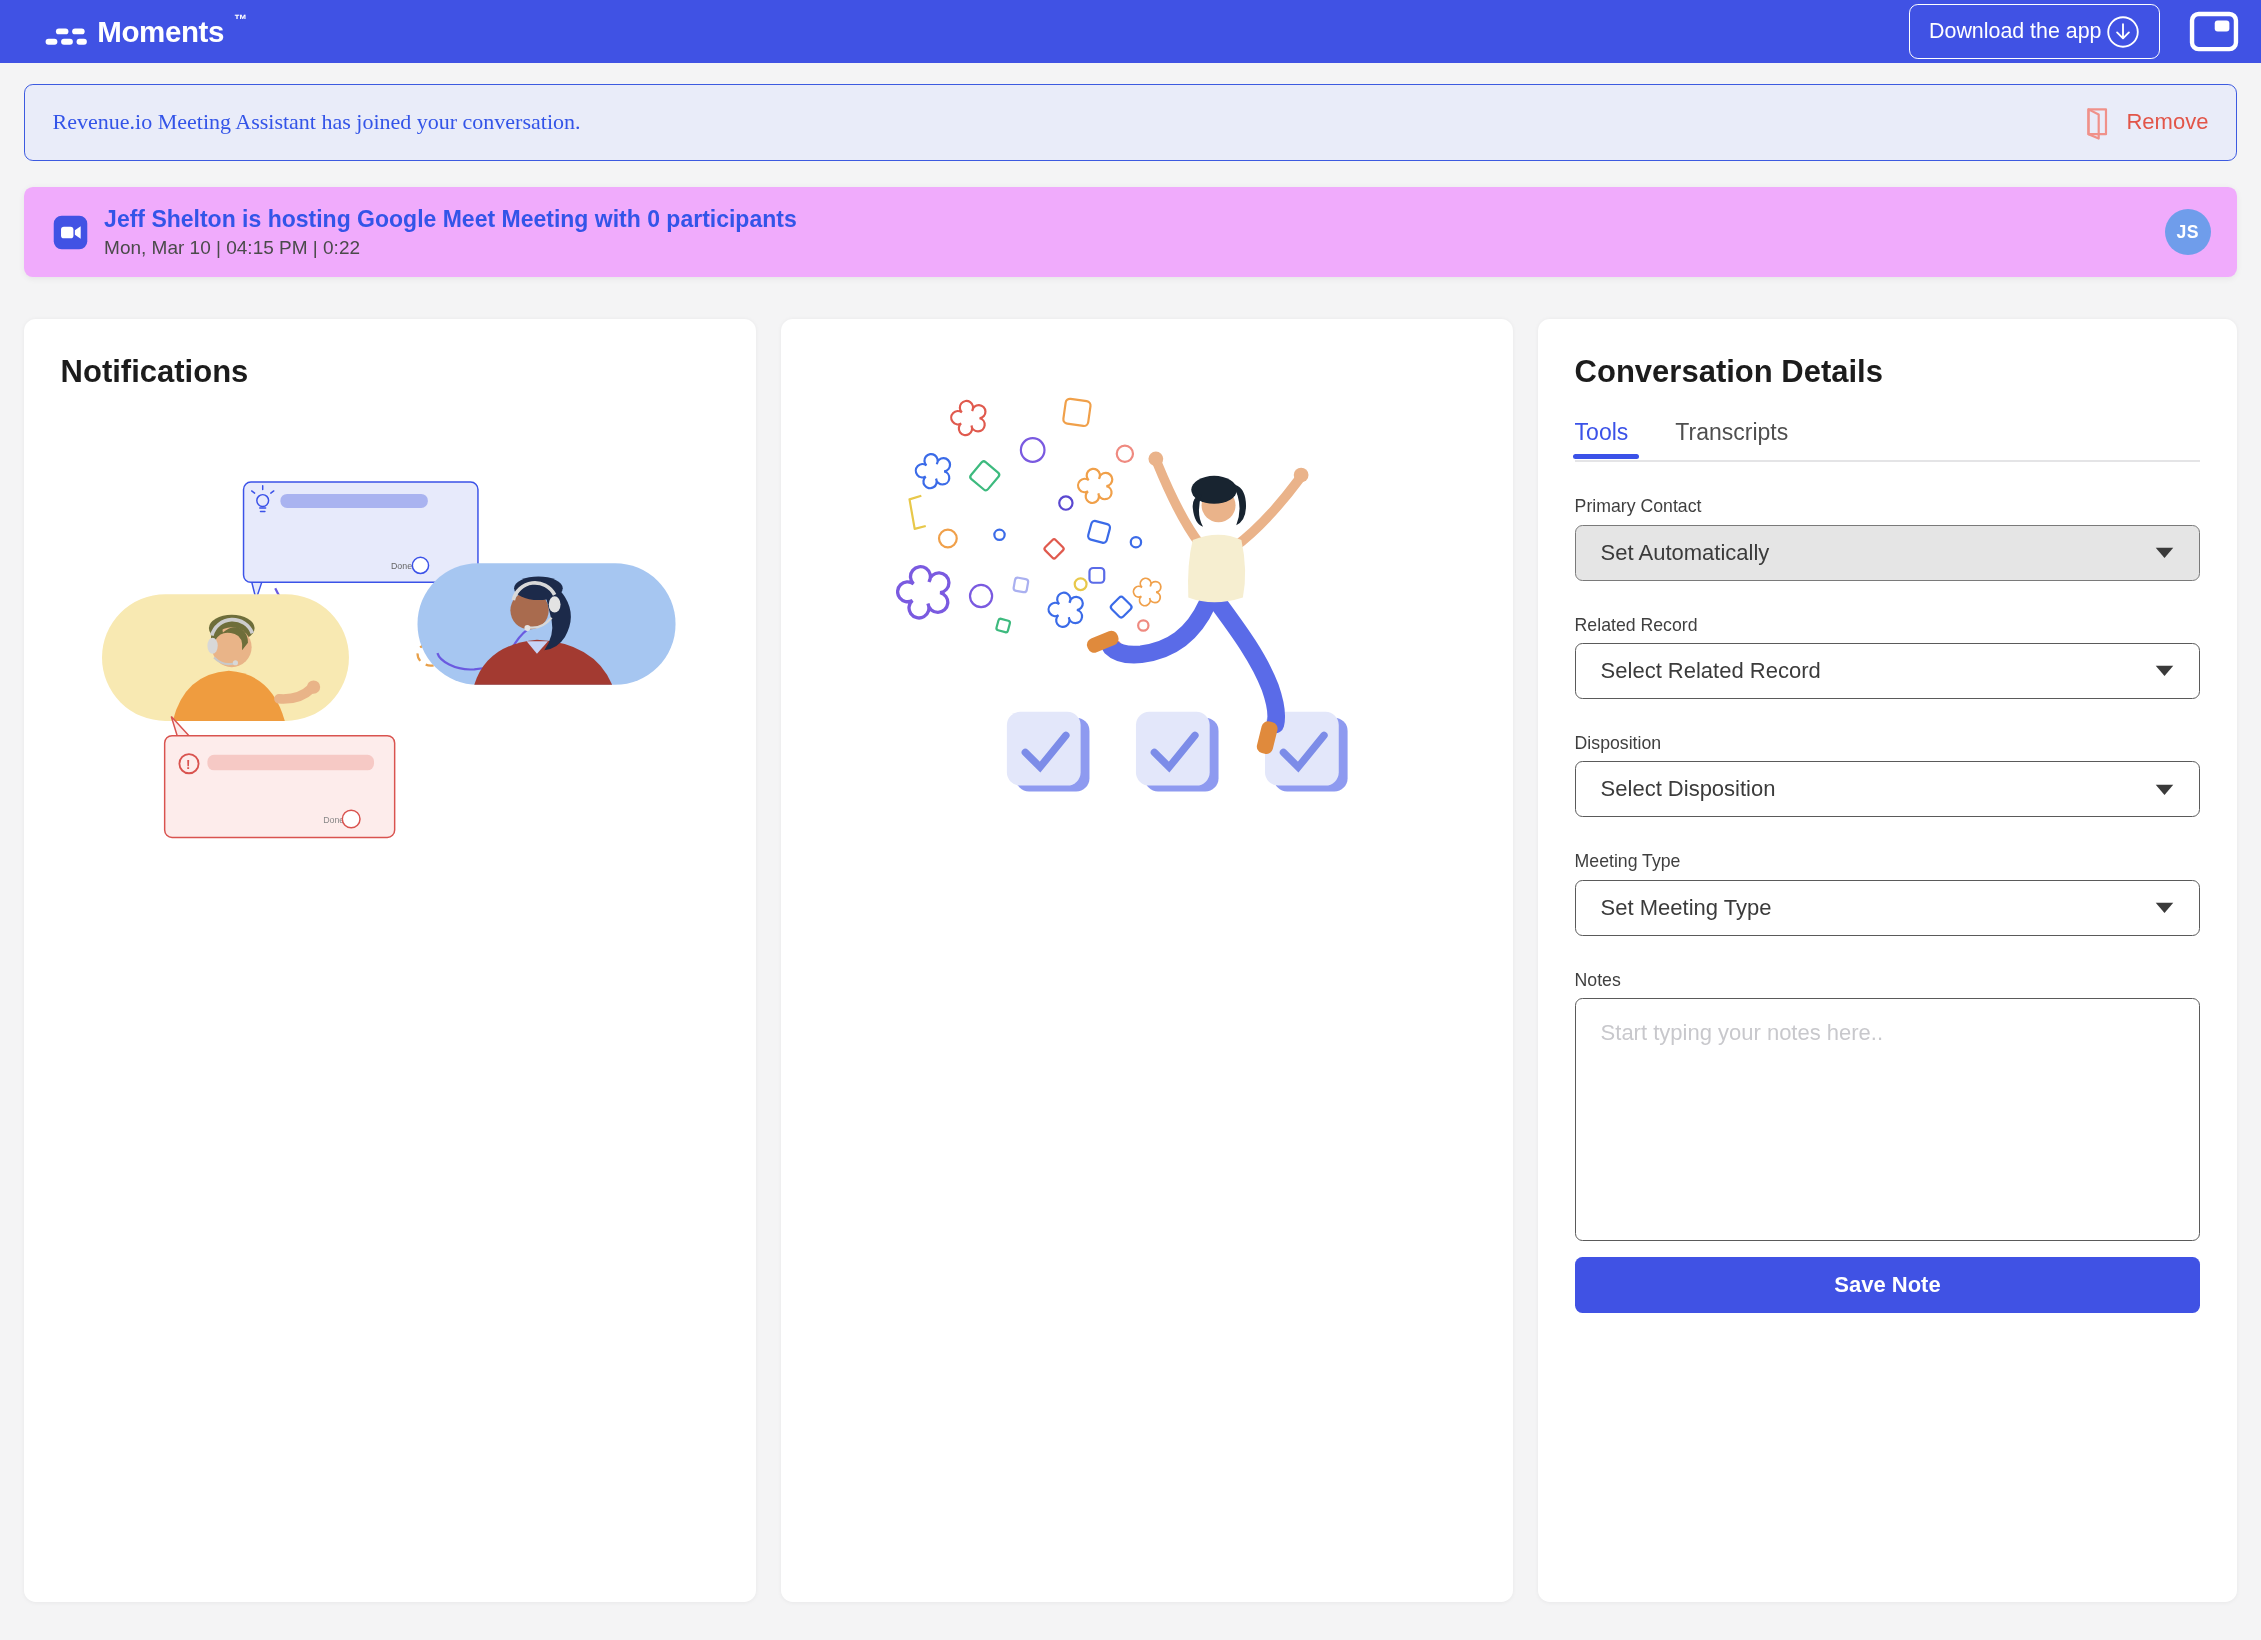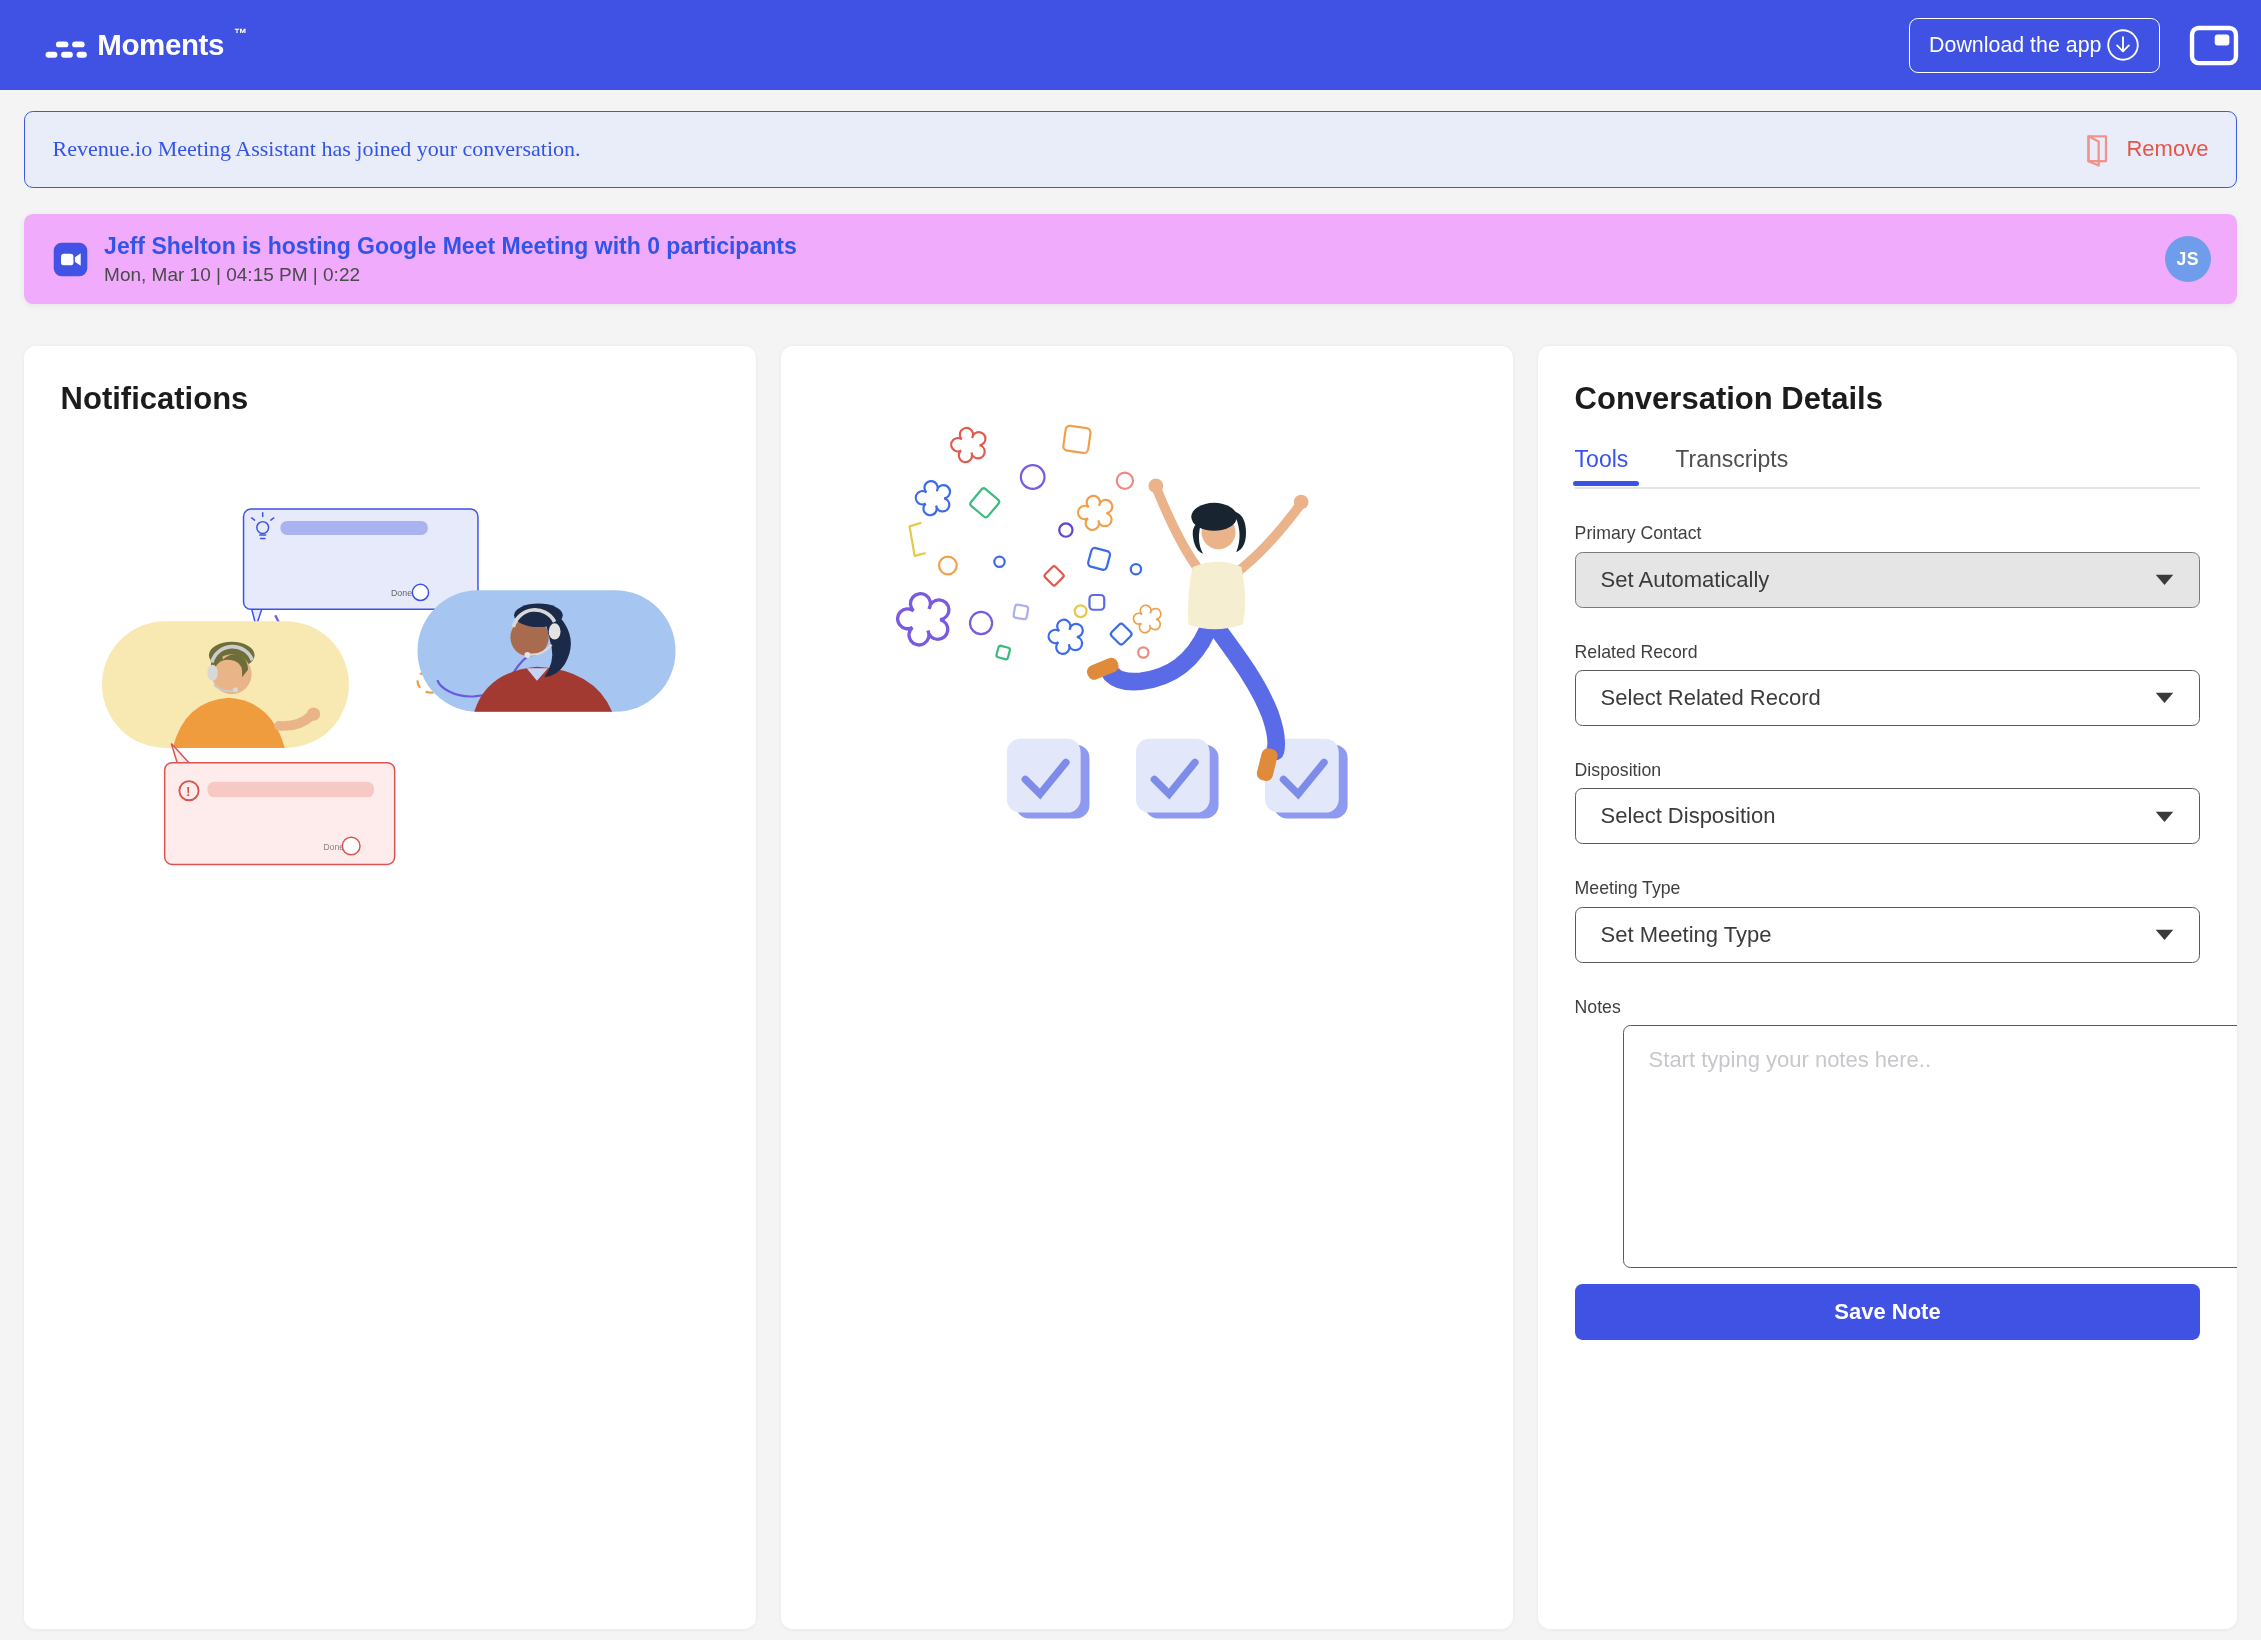--- a/index.html
+++ b/index.html
@@ -5,21 +5,21 @@
   * { margin:0; padding:0; box-sizing:border-box; }
   html,body { width:2261px; height:1640px; }
   body {
     font-family:"Liberation Sans", sans-serif;
     background:#f4f4f5;
     color:#2e2e2e;
     overflow:hidden;
   }
   
   .app-header {
-    height:90px; background:#4052e4;
+    height:63px; background:#4052e4;
     display:flex; align-items:center;
     padding:0 22px 0 44px;
   }
   .logo { display:flex; align-items:flex-start; gap:10.3px; color:#fff; }
   .logo-glyph { margin-top:16px; }
   .logo-text { font-size:29.5px; font-weight:700; letter-spacing:-0.4px; line-height:1.4; }
   .logo sup { font-size:13.3px; font-weight:700; vertical-align:top; position:relative; top:1.5px; }
   .header-right { margin-left:auto; display:flex; align-items:center; gap:29.5px; }
   .download-btn {
     display:flex; align-items:center; gap:4px;
@@ -93,21 +93,21 @@
   .select-box {
     height:56px; border:1.8px solid #5a5a5a; border-radius:7.4px;
     background:#fff; display:flex; align-items:center;
     padding:0 25px; font-size:22px; color:#3b3b3b; cursor:pointer;
   }
   .select-box.disabled { background:#e5e5e5; border-color:#7a7a7a; cursor:default; }
   .select-box .caret { margin-left:auto; display:flex; }
   .notes-area {
     width:100%; height:243px; border:1.8px solid #5a5a5a; border-radius:7.4px;
     padding:20.7px 25px; font-size:22px; font-family:inherit; color:#1d4ed8;
-    resize:none; background:#fff; display:block;margin-left:48px;
+    resize:none; background:#fff; display:block;
   }
   .notes-area::placeholder { color:#c8c8cc; }
   .save-btn {
     margin-top:16px; width:100%; height:56px;
     background:#4052e4; color:#fff; border:none; border-radius:7.4px;
     font-size:22px; font-weight:600; font-family:inherit; cursor:pointer;
   }
 </style>
 </head>
 <body>

